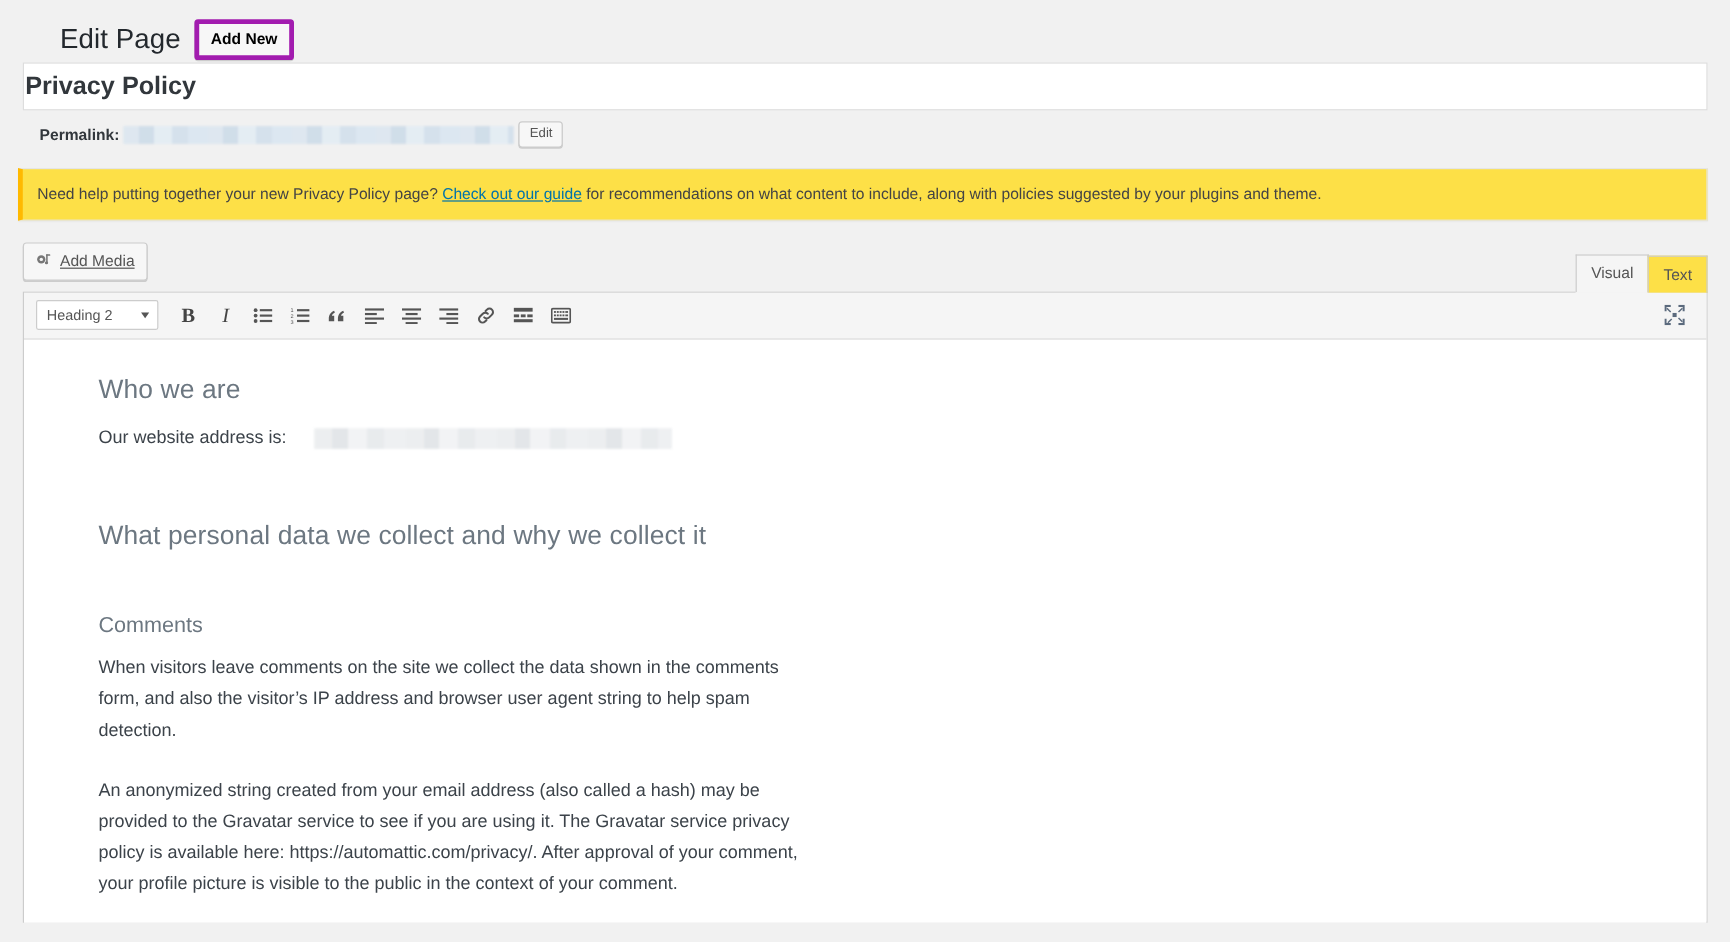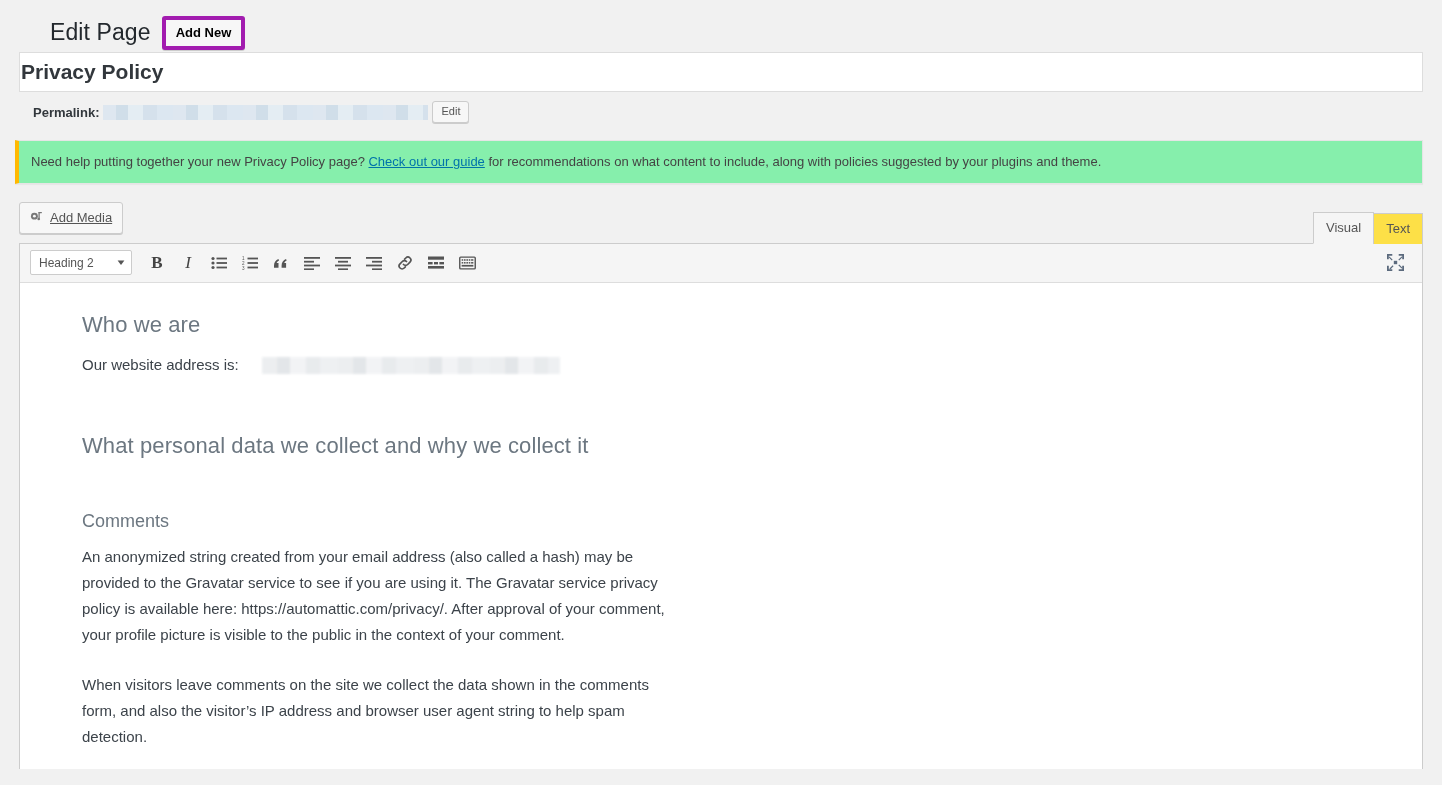--- a/index.html
+++ b/index.html
@@ -91,21 +91,21 @@
     border: 1px solid #ccc;
     border-radius: 3px;
     color: #555;
     cursor: pointer;
     box-shadow: 0 1px 0 #ccc;
   }
 
   
   .notice {
     margin: 18px 19px 0 15px;
-    background: #86efac;
+    background: #fde047;
     border: 1px solid #e5e5e5;
     border-left: 4px solid #ffb900;
     padding: 11px 12px;
     box-shadow: 0 1px 1px rgba(0,0,0,.04);
     font-size: 13px;
     line-height: 1.5;
     color: #444;
   }
   .notice a { color: #0073aa; text-decoration: underline; }
 
@@ -425,17 +425,17 @@
 
     <div class="c-p tight inline-row">
       <span>Our website address is:</span>
       <span class="blur-gray"></span>
     </div>
 
     <h2 class="c-h2 second">What personal data we collect and why we collect it</h2>
 
     <h3 class="c-h3">Comments</h3>
 
+    <p class="c-p">When visitors leave comments on the site we collect the data shown in the comments form, and also the visitor’s IP address and browser user agent string to help spam detection.</p>
+
     <p class="c-p">An anonymized string created from your email address (also called a hash) may be provided to the Gravatar service to see if you are using it. The Gravatar service privacy policy is available here: https://automattic.com/privacy/. After approval of your comment, your profile picture is visible to the public in the context of your comment.</p>
-
-    <p class="c-p">When visitors leave comments on the site we collect the data shown in the comments form, and also the visitor’s IP address and browser user agent string to help spam detection.</p>
   </div>
 </div>
 
 </body></html>

